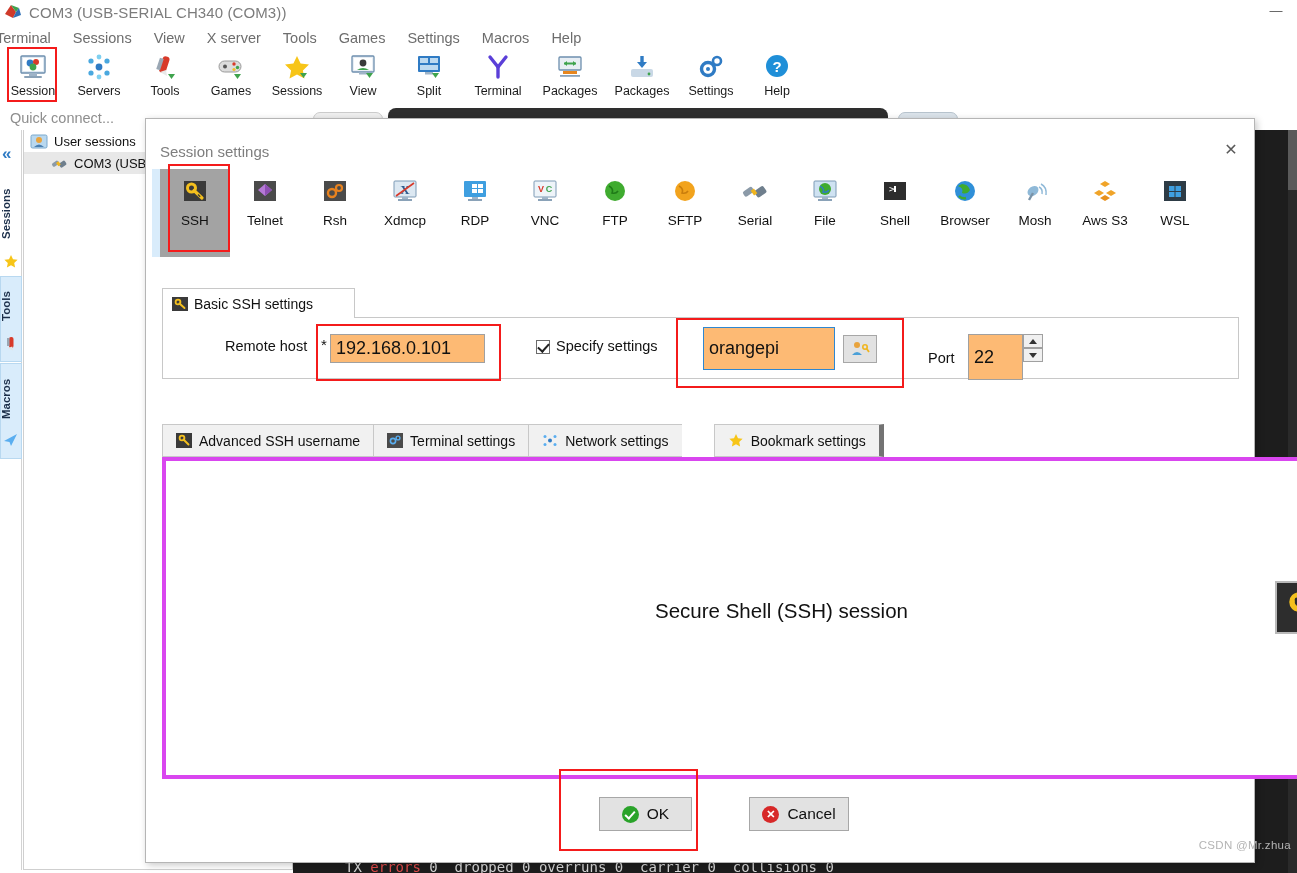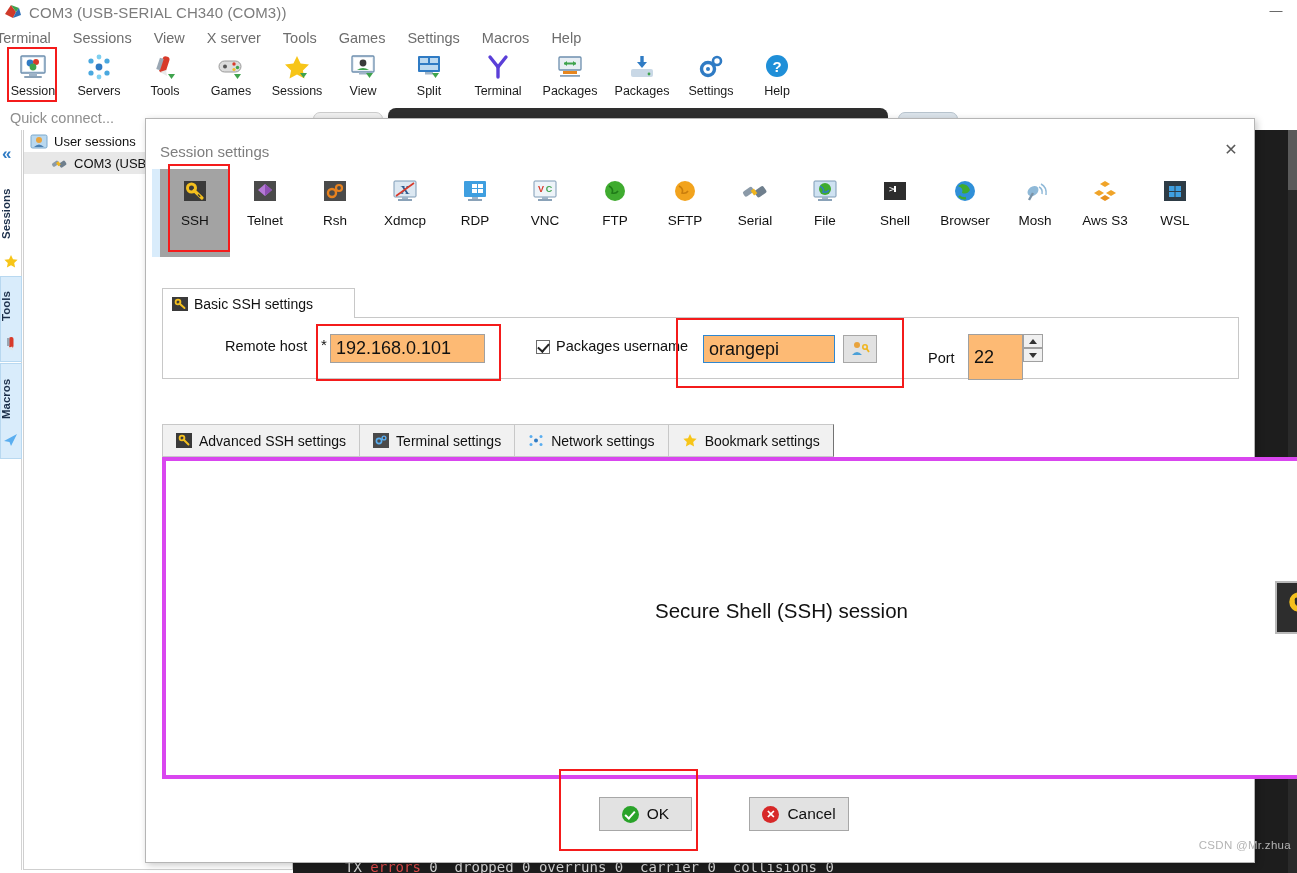--- a/index.html
+++ b/index.html
@@ -196,21 +196,21 @@
   .arrow-up { width:0;height:0;border-left:4px solid transparent;border-right:4px solid transparent;border-bottom:5px solid #333; }
   .arrow-dn { width:0;height:0;border-left:4px solid transparent;border-right:4px solid transparent;border-top:5px solid #333; }
 
   
   .subtabs { position:absolute; left:16px; top:305px; height:33px; display:flex; }
   .subtab {
     height:33px; background:#f1f1f1; border:1px solid #c8c8c8; border-right:none;
     display:flex; align-items:center; padding:0 13px; font-size:14px; color:#111;
     white-space:nowrap;
   }
-  .subtab:last-child { border-right:1px solid #737373; }
+  .subtab:last-child { border-right:5px solid #737373;margin-left:32px; }
   .subtab .si { width:16px; height:15px; margin-right:7px; position:relative; flex:none; }
 
   .bigpanel {
     position:absolute; left:16px; top:338px; width:1239px; height:322px;
     background:#ffffff; border:4px solid #d946ef;
   }
   .panel-caption {
     position:absolute; left:0; right:0; top:138px; text-align:center;
     font-size:20.5px; color:#111;
   }
@@ -694,23 +694,23 @@
       </span>
       <span>Basic SSH settings</span>
     </div>
 
     <div class="basic-box">
       <span class="frm-label" style="left:62px; top:20px;">Remote host</span>
       <span class="frm-label" style="left:158px; top:18px; font-size:15px;">*</span>
       <input class="frm-input" style="left: 167px; top: 16px; width: 155px; height: 29px;" value="192.168.0.101">
 
       <span class="chk" style="left:373px; top:22px;"></span>
-      <span class="frm-label" style="left:393px; top:20px;">Packages username</span>
-
-      <input class="frm-input focus" style="left: 540px; top: 17px; width: 132px; height: 28px;" value="orangepi">
+      <span class="frm-label" style="left:393px; top:20px;">Specify settings</span>
+
+      <input class="frm-input focus" style="left: 540px; top: 9px; width: 132px; height: 43px;" value="orangepi">
       <span class="userbtn" style="left:680px; top:17px;">
         <svg width="20" height="18" viewBox="0 0 20 18">
           <circle cx="7" cy="5" r="3" fill="#e8a33d"></circle>
           <path d="M2 15 q5 -6 10 0 z" fill="#4aa0d8"></path>
           <circle cx="15" cy="7" r="2.2" fill="none" stroke="#f0b51e" stroke-width="1.6"></circle>
           <path d="M16.5 8.5 L19 12" stroke="#f0b51e" stroke-width="1.8"></path>
         </svg>
       </span>
 
       <span class="frm-label" style="left:765px; top:32px;">Port</span>
@@ -727,21 +727,21 @@
 
     <div class="subtabs">
       <div class="subtab">
         <span class="si">
           <svg width="16" height="15" viewBox="0 0 16 15">
             <rect x="0" y="0" width="16" height="15" fill="#3a3a3a"></rect>
             <circle cx="6" cy="5" r="2.4" fill="none" stroke="#f4c01e" stroke-width="1.8"></circle>
             <path d="M7.5 6.5 L12.5 11.5" stroke="#f4c01e" stroke-width="1.9" stroke-linecap="round"></path>
           </svg>
         </span>
-        <span>Advanced SSH settings</span>
+        <span>Advanced SSH username</span>
       </div>
       <div class="subtab">
         <span class="si">
           <svg width="16" height="15" viewBox="0 0 16 15">
             <rect x="0" y="0" width="16" height="15" fill="#4a4a4a"></rect>
             <circle cx="6" cy="8" r="2.6" fill="none" stroke="#5aaef0" stroke-width="1.6"></circle>
             <circle cx="11" cy="5" r="1.9" fill="none" stroke="#5aaef0" stroke-width="1.4"></circle>
           </svg>
         </span>
         <span>Terminal settings</span>

